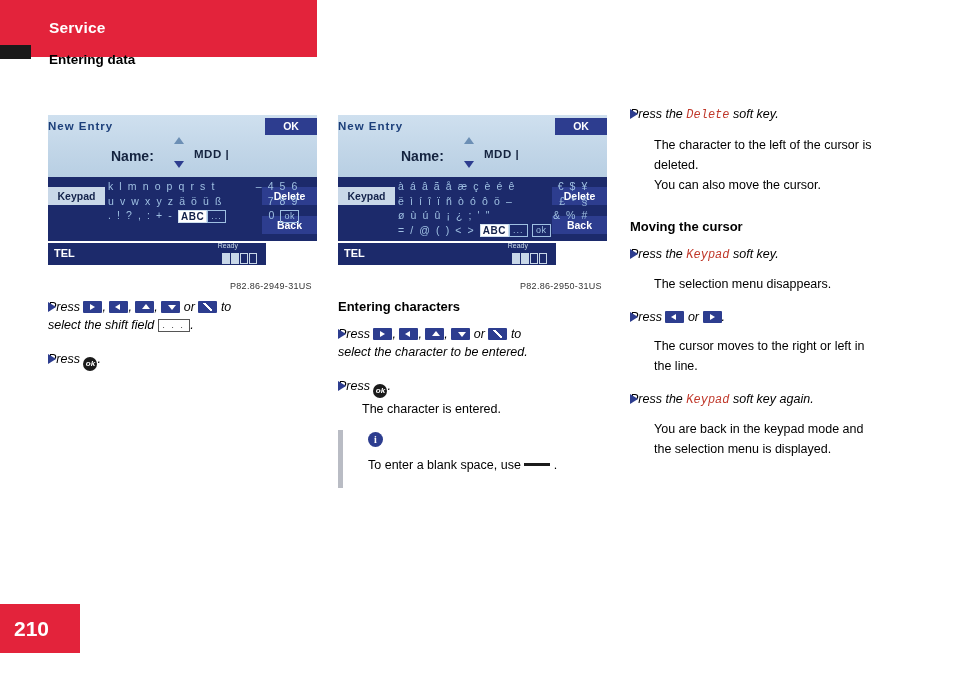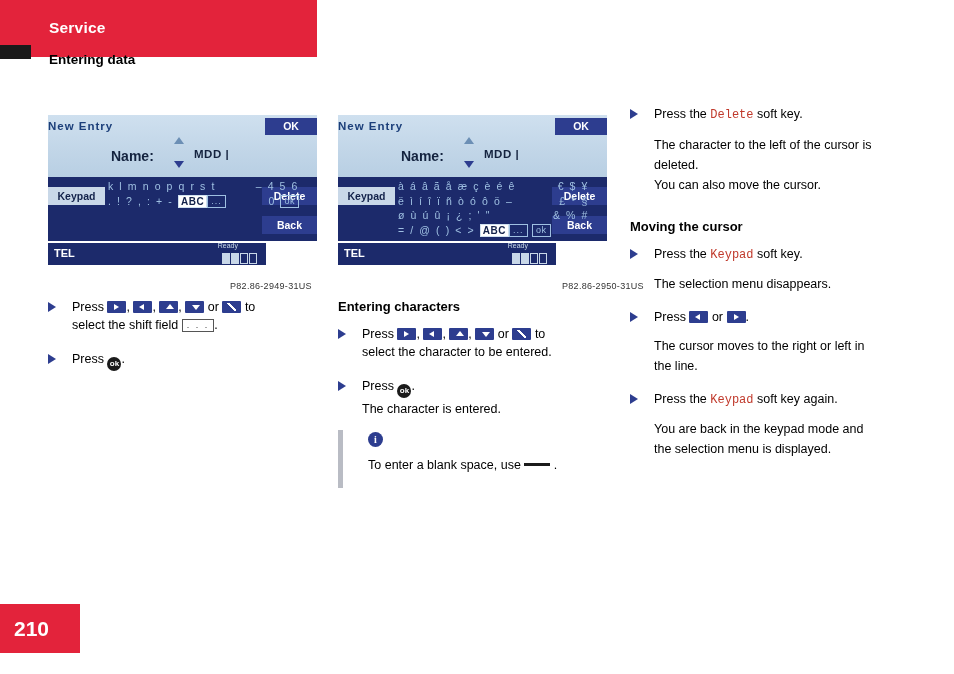--- a/index.html
+++ b/index.html
@@ -106,29 +106,29 @@
   .tel-lbl{position:absolute;left:6px;top:4px;color:#fff;font-size:11px;font-weight:bold;}
   .ready-lbl{position:absolute;right:28px;top:-1px;color:#c9d8e8;font-size:7px;}
   .bars{position:absolute;right:8px;top:7px;width:36px;height:9px;}
   .bars i{display:inline-block;width:6px;height:9px;margin-right:1px;border:1px solid #c9d8e8;}
   .bars i.f{background:#c9d8e8;}
 
   .caption{
     position:absolute;font-size:9px;color:#333;letter-spacing:.3px;font-family:"Liberation Sans",sans-serif;
   }
   .caption.c1{left:230px;top:281px;}
-  .caption.c2{left:520px;top:281px;margin-left:42px;}
+  .caption.c2{left:520px;top:281px;}
 
   
   .col{position:absolute;font-size:12.5px;line-height:18px;color:#000;}
   .col.c1{left:48px;top:298px;width:265px;}
   .col.c2{left:338px;top:298px;width:262px;}
   .col.c3{left:630px;top:105px;width:290px;}
 
-  .bullet{position:relative;padding-left:24px;margin-bottom:2px;}
+  .bullet{position:relative;margin-bottom:2px;font-style:italic;}
   .bullet .tri{
     position:absolute;left:0;top:4px;width:0;height:0;
     border-top:5px solid transparent;border-bottom:5px solid transparent;
     border-left:8px solid #2d3d8f;
   }
   .para{margin:0 0 2px 24px;}
   .gap{height:14px;}
   .h3{font-size:13px;font-weight:bold;margin:0 0 9px 0;}
 
   
@@ -197,20 +197,21 @@
     <div class="name-lbl">Name:</div>
     <div class="name-val">MDD |</div>
     <div class="tri-dn"></div>
   </div>
   <div class="scr-mid">
     <div class="keypad-key">Keypad</div>
     <div class="delete-key">Delete</div>
     <div class="back-key">Back</div>
     <div class="charmatrix">
       <div class="row"><span>k l m n o p q r s t</span><span class="right">– 4 5 6</span></div>
+      <div class="row"><span>u v w x y z ä ö ü ß</span><span class="right">7 8 9</span></div>
       <div class="row">
         <span>. ! ? , : + -</span>
         <span class="abc-box">ABC</span><span class="dots-box">...</span>
         <span class="right">
           <span>0</span>
           <span class="ok-box">ok</span>
         </span>
       </div>
     </div>
   </div>

